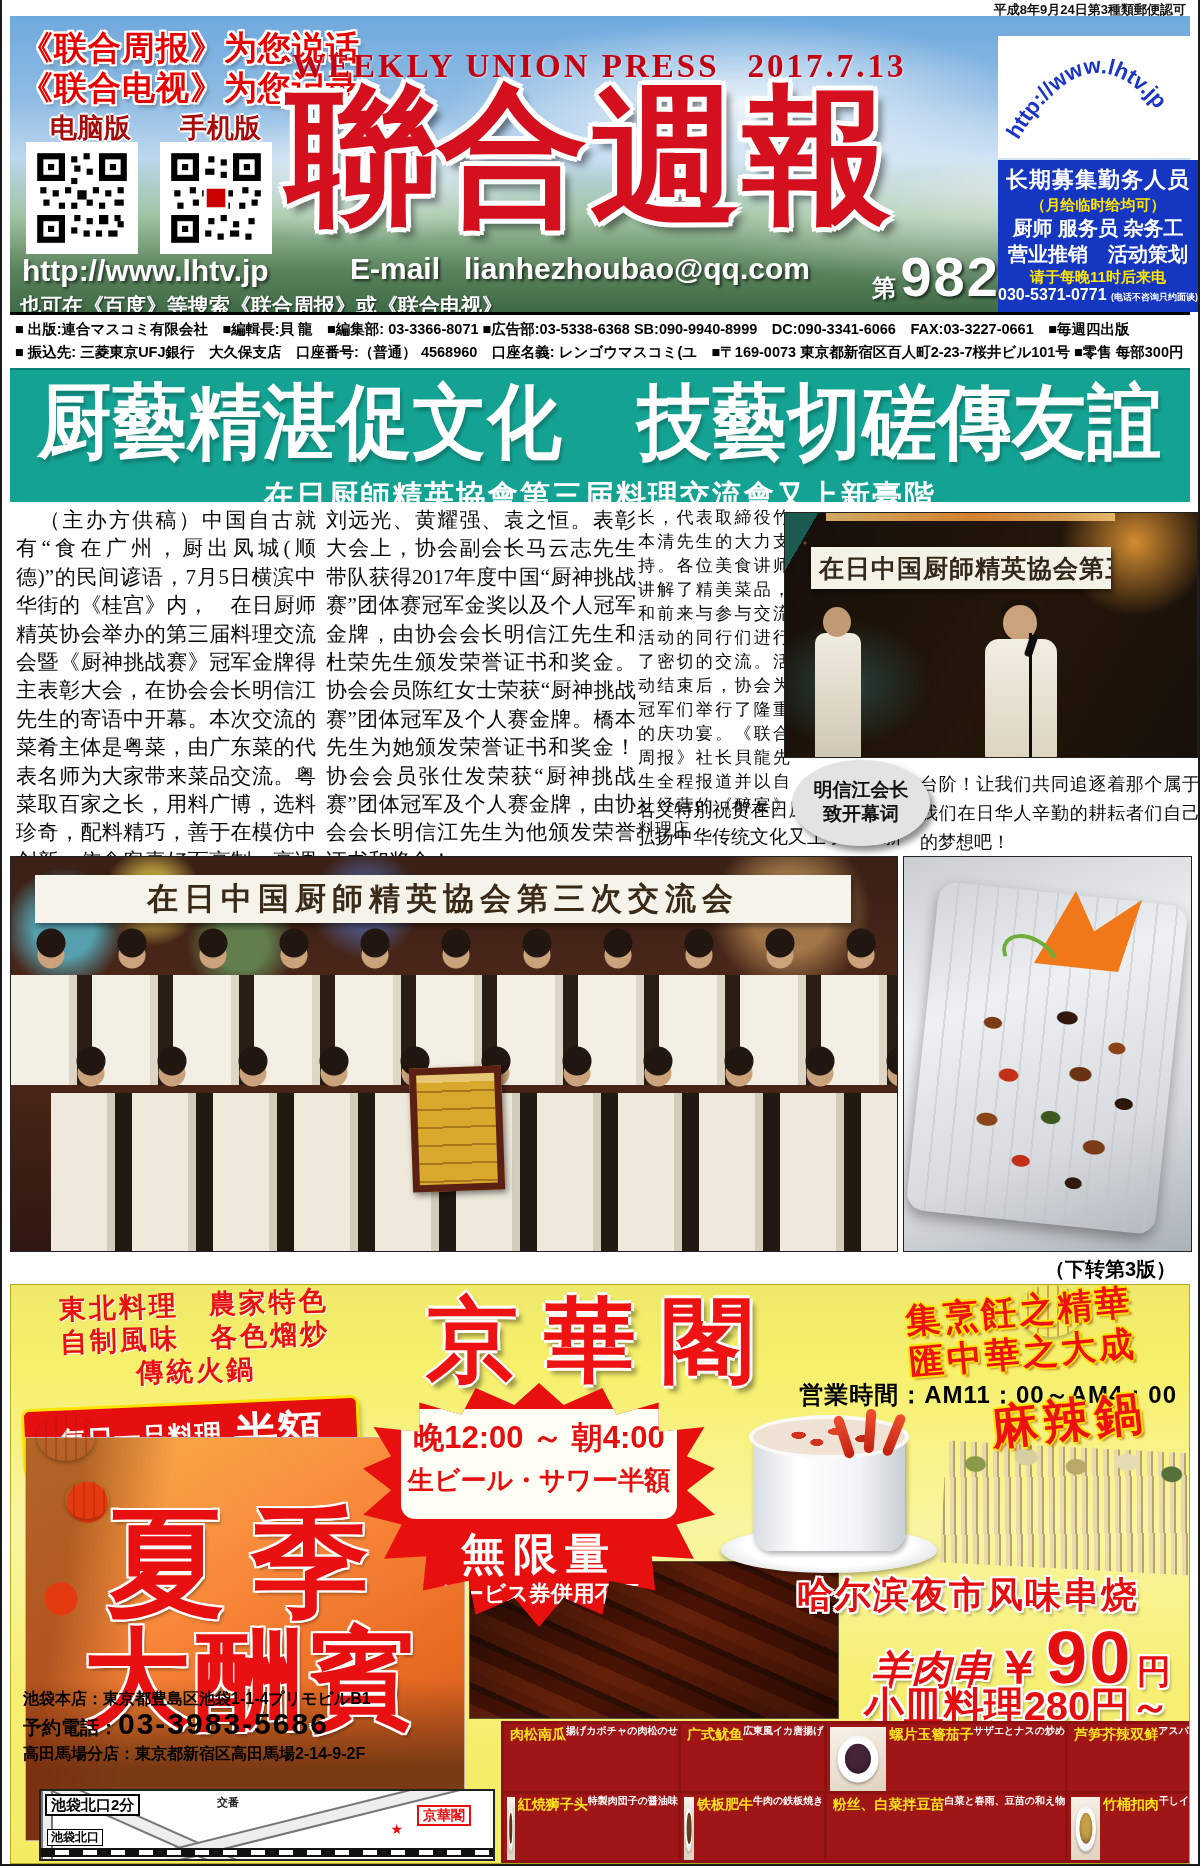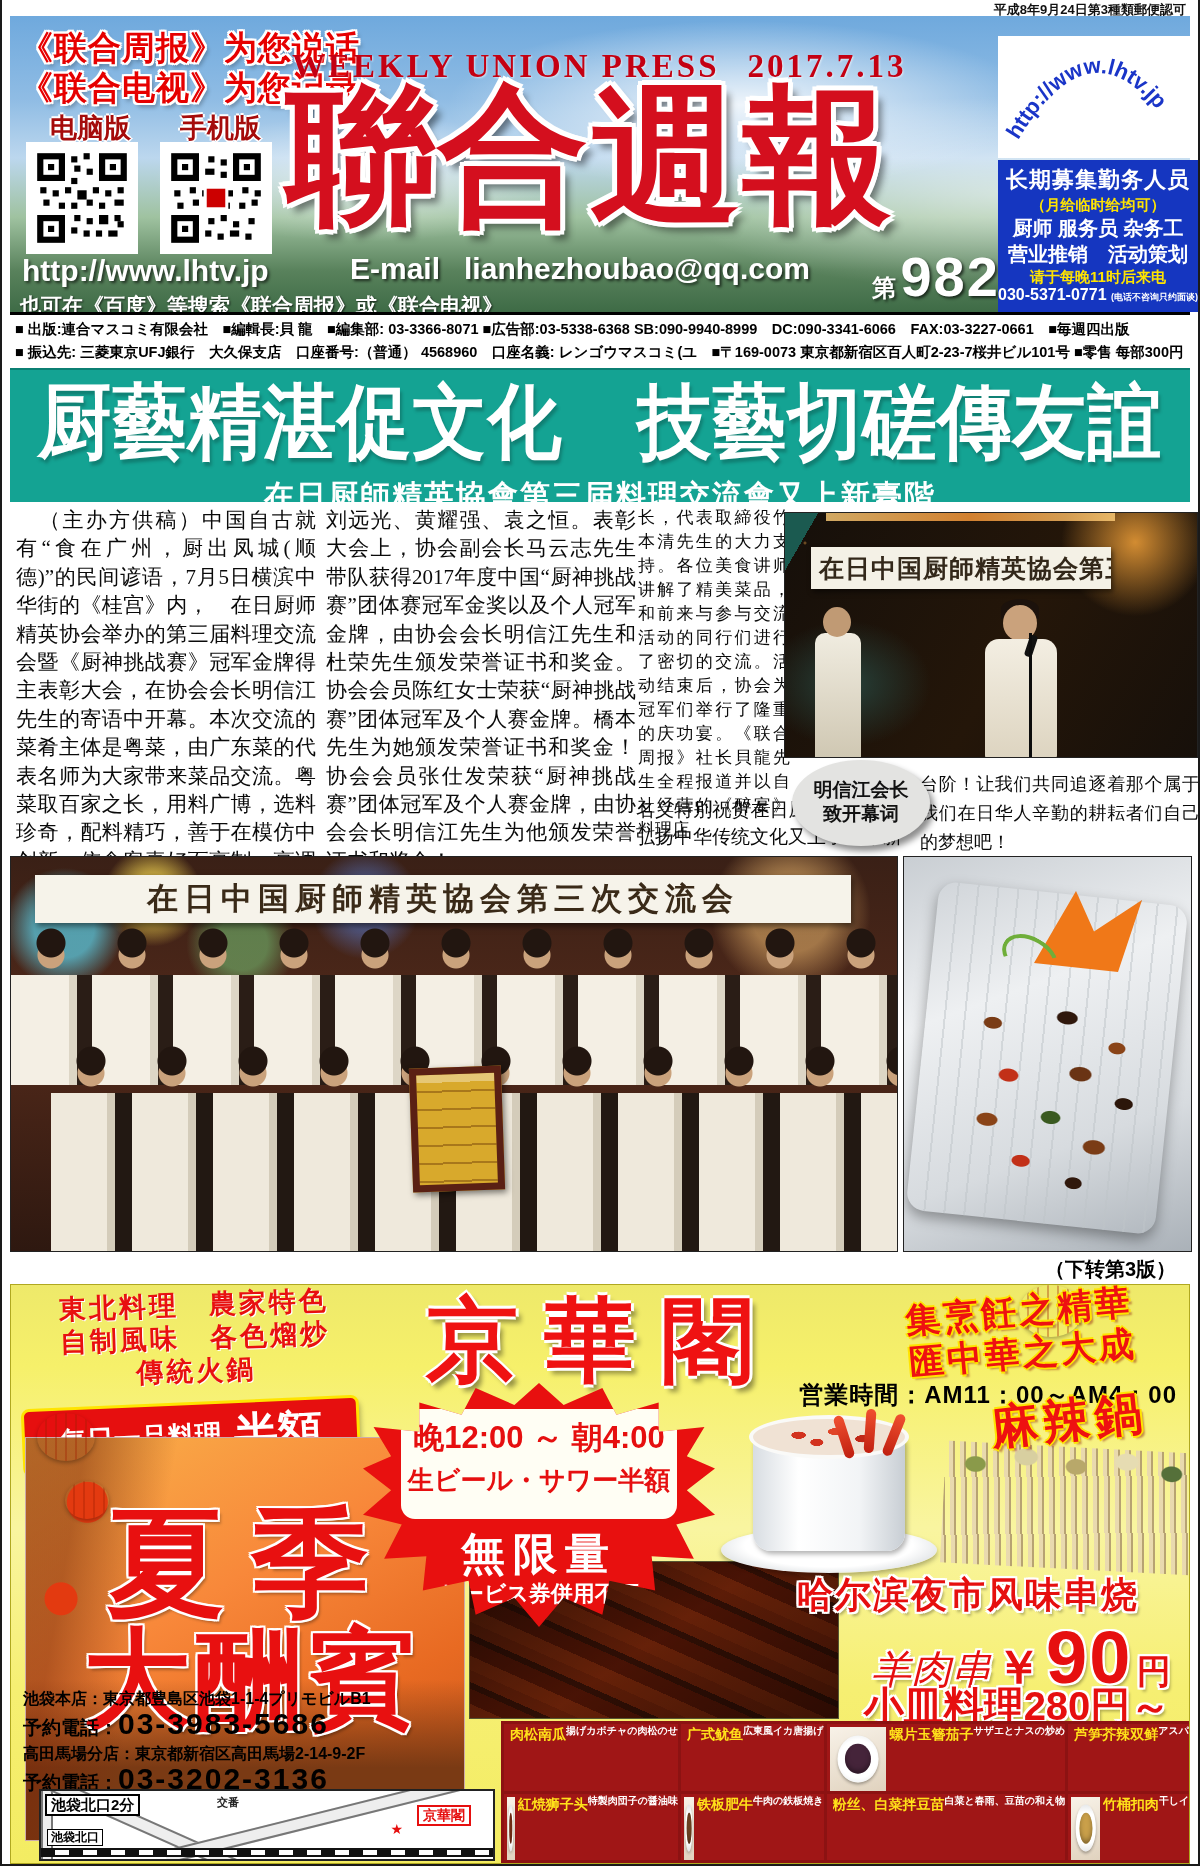--- a/index.html
+++ b/index.html
@@ -187,21 +187,21 @@
        radial-gradient(16px 12px at 52% 16%, #b8a86a 60%, transparent 70%),
        radial-gradient(18px 13px at 72% 10%, #e6dcb2 60%, transparent 70%),
        radial-gradient(16px 12px at 90% 18%, #55703a 60%, transparent 70%),
        repeating-linear-gradient(86deg, rgba(232,216,176,.95) 0 4px, rgba(176,154,110,.9) 4px 6px, rgba(0,0,0,0) 6px 11px); }
   .bbq-title { left:726px; top:286px; width:462px; text-align:center; font-size:36px; font-weight:900; color:#e60f0f; letter-spacing:2px; white-space:nowrap; z-index:2; }
   .lamb-photo { left:458px; top:276px; width:370px; height:158px; border:1px solid #553; z-index:1;
      background:
        repeating-linear-gradient(24deg, rgba(205,120,55,.85) 0 13px, rgba(140,60,22,.9) 13px 27px, rgba(70,28,10,.85) 27px 33px, rgba(180,95,40,.85) 33px 44px),
        linear-gradient(145deg,#3a1f10,#7a3c1a 50%,#4a2410); background-blend-mode:multiply; }
   .lamb-price { left:832px; top:330px; width:356px; text-align:center; color:#e60f0f; white-space:nowrap; z-index:2; }
-  .lamb-price .w1 { font-size:40px; font-weight:400; font-style:italic; }
+  .lamb-price .w1 { font-size:40px; font-weight:700; font-style:italic; }
   .lamb-price .w2 { font-size:46px; font-weight:900; }
   .lamb-price .w3 { font-size:74px; font-weight:900; letter-spacing:2px; }
   .lamb-price .w4 { font-size:34px; font-weight:900; }
   .small-dish { left:824px; top:394px; width:364px; text-align:center; font-size:40px; font-weight:900; color:#e60f0f; white-space:nowrap; z-index:2; }
 
   .addr { left:12px; top:404px; width:474px; color:#000; z-index:2; }
   .addr .a { font-size:16px; font-weight:800; line-height:20px; white-space:nowrap; }
   .addr .t { white-space:nowrap; line-height:30px; }
   .addr .t .tl { font-size:19px; font-weight:900; }
   .addr .t .tn { font-size:30px; font-weight:900; letter-spacing:2px; }
@@ -465,21 +465,20 @@
       <span class="w2">￥</span>
       <span class="w3">90</span>
       <span class="w4">円</span>
     </div>
     <div class="abs small-dish wo">小皿料理280円～</div>
 
     <div class="abs addr">
       <div class="a">池袋本店：東京都豊島区池袋1-1-4プリモビルB1</div>
       <div class="t"><span class="tl">予約電話：</span><span class="tn">03-3983-5686</span></div>
       <div class="a">高田馬場分店：東京都新宿区高田馬場2-14-9-2F</div>
-      <div class="t"><span class="tl">予約電話：</span><span class="tn">03-3202-3136</span></div>
     </div>
 
     <div class="abs map">
       <div class="road rd1"></div>
       <div class="road rd2"></div>
       <div class="rd3"></div>
       <div class="rail"></div>
       <div class="m-walk">池袋北口2分</div>
       <div class="m-poi1">交番</div>
       <div class="m-poi2">知音</div>

